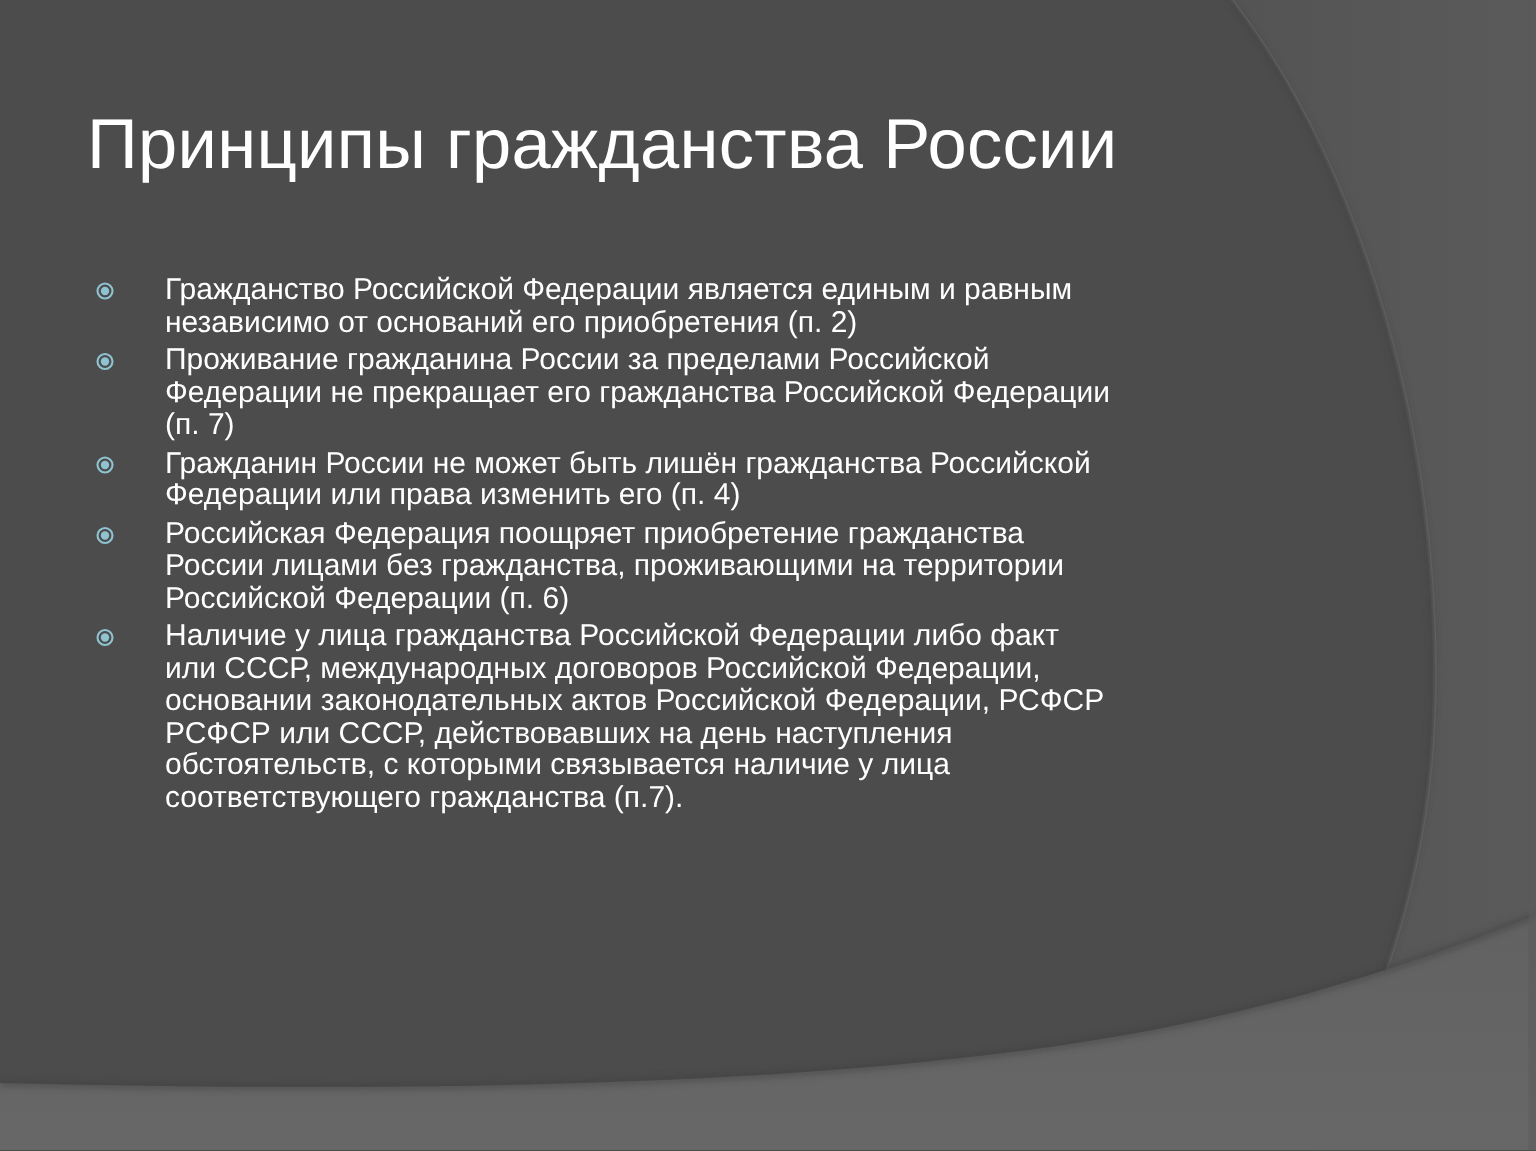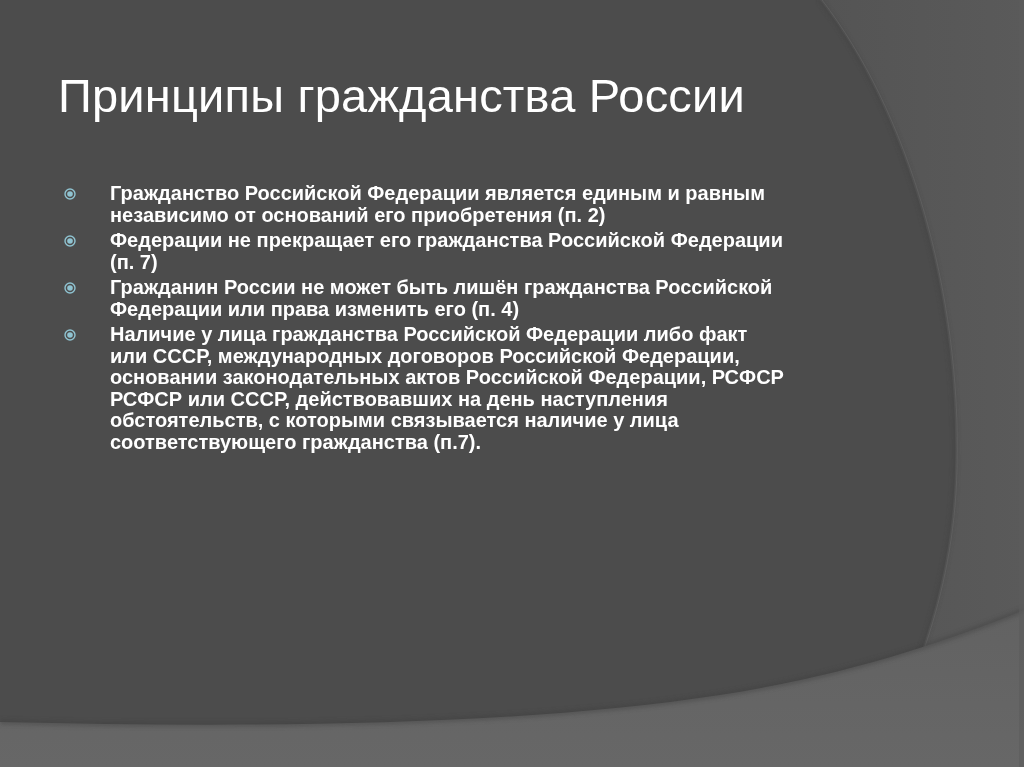--- a/index.html
+++ b/index.html
@@ -39,21 +39,20 @@
     }
     .bullets {
       position: absolute;
       left: 64px;
       top: 183px;
       width: 800px;
       margin: 0;
       padding: 0;
       list-style: none;
       z-index: 2;
-      font-weight: bold;
     }
     .bullet-item {
       position: relative;
       padding-left: 46px;
       margin-bottom: 4px;
       font-family: "Liberation Sans", sans-serif;
       font-size: 20px;
       line-height: 21.5px;
       color: #ffffff;
     }
@@ -111,30 +110,40 @@
         <circle cx="6" cy="6" r="2.8" fill="#8fc3d1"></circle>
       </svg>
       <span class="bullet-text">Гражданство Российской Федерации является единым и равным</span>
       <span class="bullet-text">независимо от оснований его приобретения (п. 2)</span>
     </li>
     <li class="bullet-item">
       <svg class="bullet-icon" viewBox="0 0 12 12">
         <circle cx="6" cy="6" r="5" fill="none" stroke="#8fc3d1" stroke-width="1.4"></circle>
         <circle cx="6" cy="6" r="2.8" fill="#8fc3d1"></circle>
       </svg>
+      <span class="bullet-text">Проживание гражданина России за пределами Российской</span>
       <span class="bullet-text">Федерации не прекращает его гражданства Российской Федерации</span>
       <span class="bullet-text">(п. 7)</span>
     </li>
     <li class="bullet-item">
       <svg class="bullet-icon" viewBox="0 0 12 12">
         <circle cx="6" cy="6" r="5" fill="none" stroke="#8fc3d1" stroke-width="1.4"></circle>
         <circle cx="6" cy="6" r="2.8" fill="#8fc3d1"></circle>
       </svg>
       <span class="bullet-text">Гражданин России не может быть лишён гражданства Российской</span>
       <span class="bullet-text">Федерации или права изменить его (п. 4)</span>
+    </li>
+    <li class="bullet-item">
+      <svg class="bullet-icon" viewBox="0 0 12 12">
+        <circle cx="6" cy="6" r="5" fill="none" stroke="#8fc3d1" stroke-width="1.4"></circle>
+        <circle cx="6" cy="6" r="2.8" fill="#8fc3d1"></circle>
+      </svg>
+      <span class="bullet-text">Российская Федерация поощряет приобретение гражданства</span>
+      <span class="bullet-text">России лицами без гражданства, проживающими на территории</span>
+      <span class="bullet-text">Российской Федерации (п. 6)</span>
     </li>
     <li class="bullet-item">
       <svg class="bullet-icon" viewBox="0 0 12 12">
         <circle cx="6" cy="6" r="5" fill="none" stroke="#8fc3d1" stroke-width="1.4"></circle>
         <circle cx="6" cy="6" r="2.8" fill="#8fc3d1"></circle>
       </svg>
       <span class="bullet-text">Наличие у лица гражданства Российской Федерации либо факт</span>
       <span class="bullet-text">или СССР, международных договоров Российской Федерации,</span>
       <span class="bullet-text">основании законодательных актов Российской Федерации, РСФСР</span>
       <span class="bullet-text">РСФСР или СССР, действовавших на день наступления</span>

